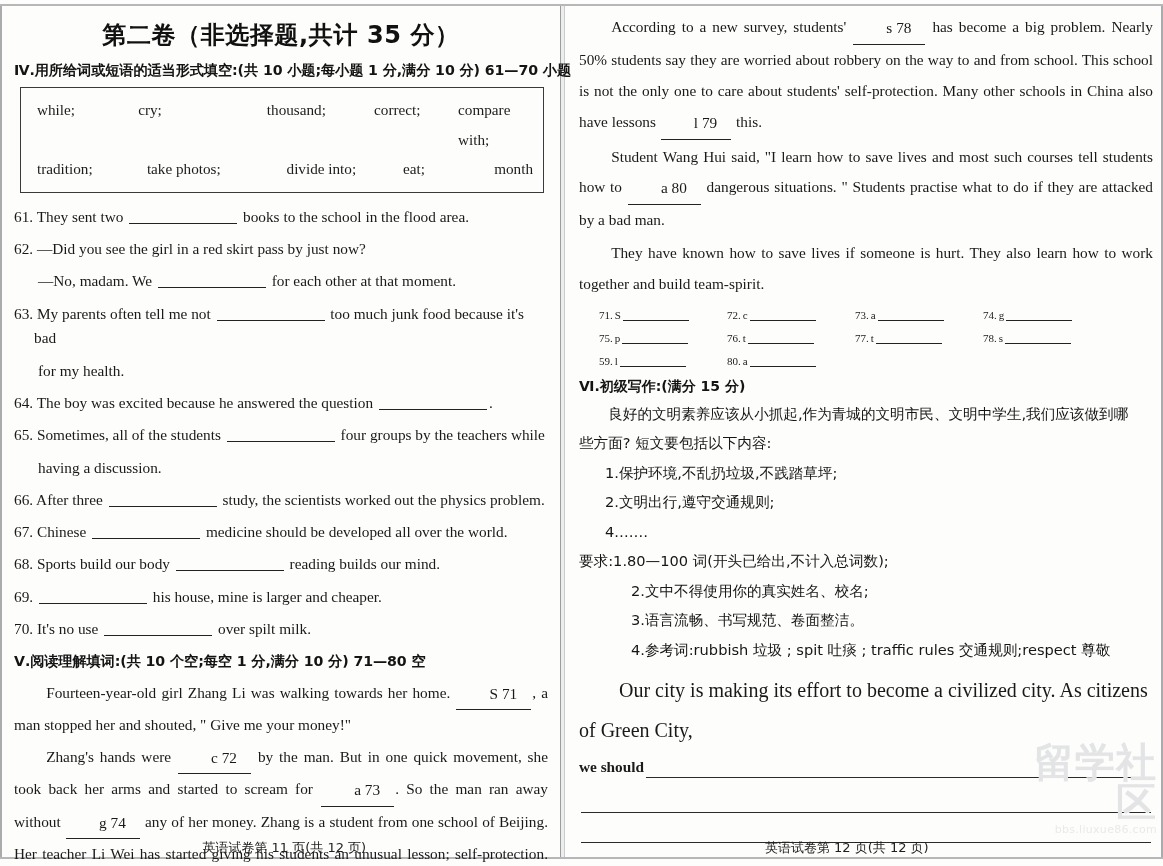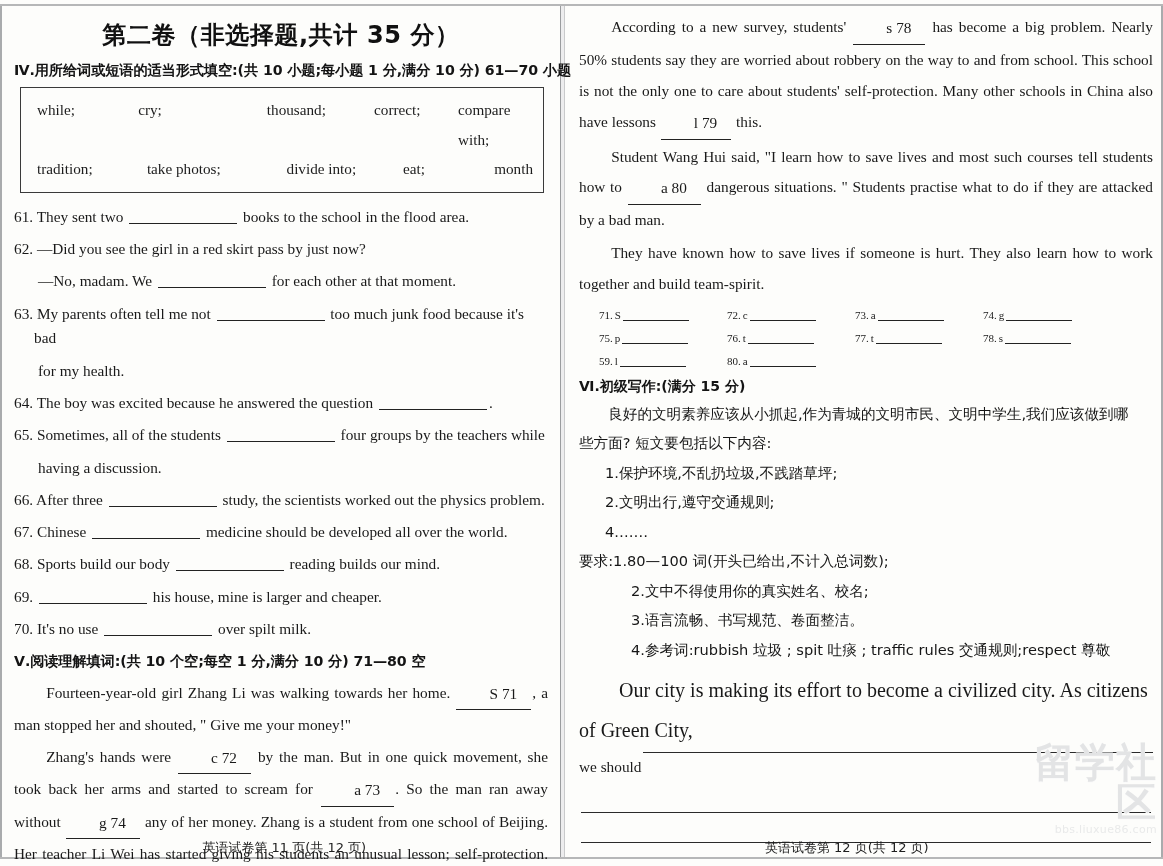--- a/index.html
+++ b/index.html
@@ -174,22 +174,23 @@
     line-height: 2.0;
     margin: 6px 0 0 0;
     text-indent: 2em;
     color: #191919;
   }
   .write-lead {
     font-size: 15.3px;
     line-height: 2.0;
     white-space: nowrap;
     display: flex;
-    align-items: flex-start;
+    align-items: flex-end;
     margin-top: 2px;
+    font-weight: bold;
   }
   .write-lead .rule {
     flex: 1;
     border-bottom: 1.1px solid #2a2a2a;
     margin-left: 2px;
     margin-bottom: 5px;
   }
   .write-rule {
     border-bottom: 1.1px solid #2a2a2a;
     margin: 29px 2px 0 2px;

